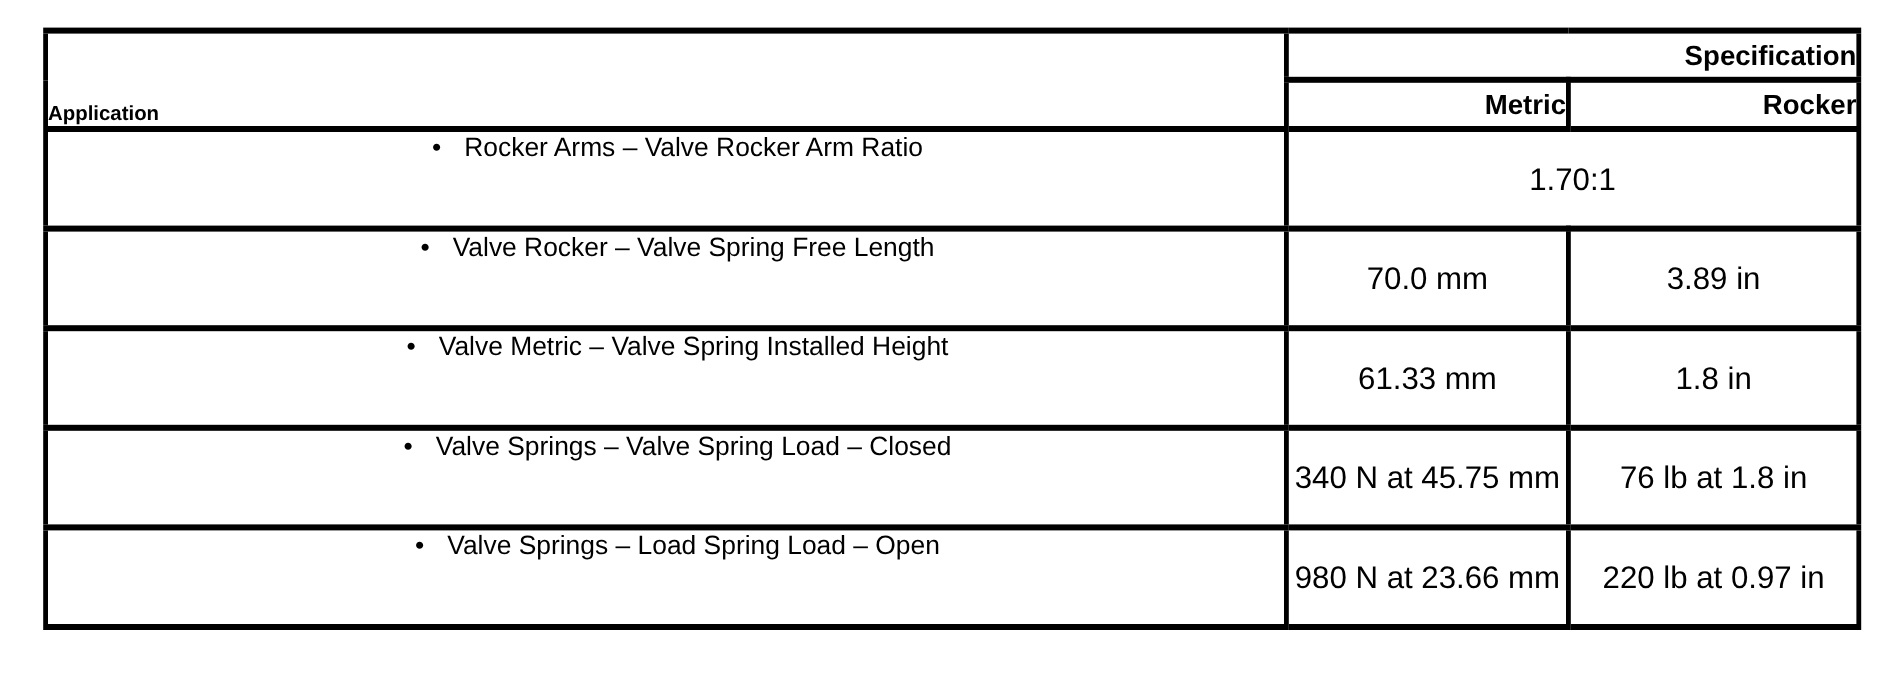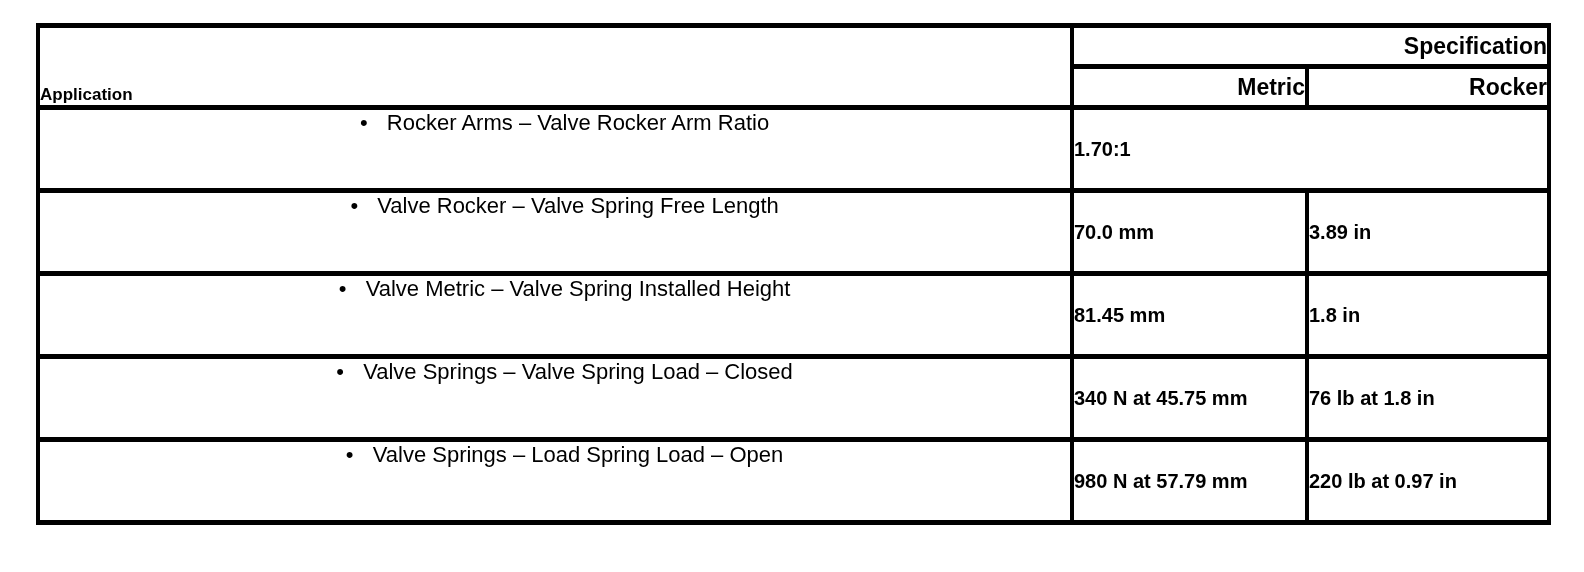--- a/index.html
+++ b/index.html
@@ -65,25 +65,24 @@
     white-space: nowrap;
   }
   td.app-cell .bullet {
     display: inline-block;
     width: 46px;
     font-size: 22px;
     line-height: 1;
     vertical-align: baseline;
   }
   td.val-cell {
-    font-size: 20px;
-    text-align: left;
+    font-size: 26px;
+    text-align: center;
     vertical-align: middle;
     white-space: nowrap;
-    font-weight: bold;
   }
 </style>
 </head>
 <body>
 
 <div class="page">
   <table class="spec-table">
     <colgroup>
       <col class="col-app">
       <col class="col-metric">
@@ -111,34 +110,34 @@
           <span class="bullet">•</span><span>Valve Rocker – Valve Spring Free Length</span>
         </td>
         <td class="val-cell">70.0 mm</td>
         <td class="val-cell">3.89 in</td>
       </tr>
 
       <tr class="drow">
         <td class="app-cell">
           <span class="bullet">•</span><span>Valve Metric – Valve Spring Installed Height</span>
         </td>
-        <td class="val-cell">81.45 mm</td>
+        <td class="val-cell">61.33 mm</td>
         <td class="val-cell">1.8 in</td>
       </tr>
 
       <tr class="drow">
         <td class="app-cell">
           <span class="bullet">•</span><span>Valve Springs – Valve Spring Load – Closed</span>
         </td>
         <td class="val-cell">340 N at 45.75 mm</td>
         <td class="val-cell">76 lb at 1.8 in</td>
       </tr>
 
       <tr class="drow">
         <td class="app-cell">
           <span class="bullet">•</span><span>Valve Springs – Load Spring Load – Open</span>
         </td>
-        <td class="val-cell">980 N at 57.79 mm</td>
+        <td class="val-cell">980 N at 23.66 mm</td>
         <td class="val-cell">220 lb at 0.97 in</td>
       </tr>
     </tbody>
   </table>
 </div>
 
 </body></html>

